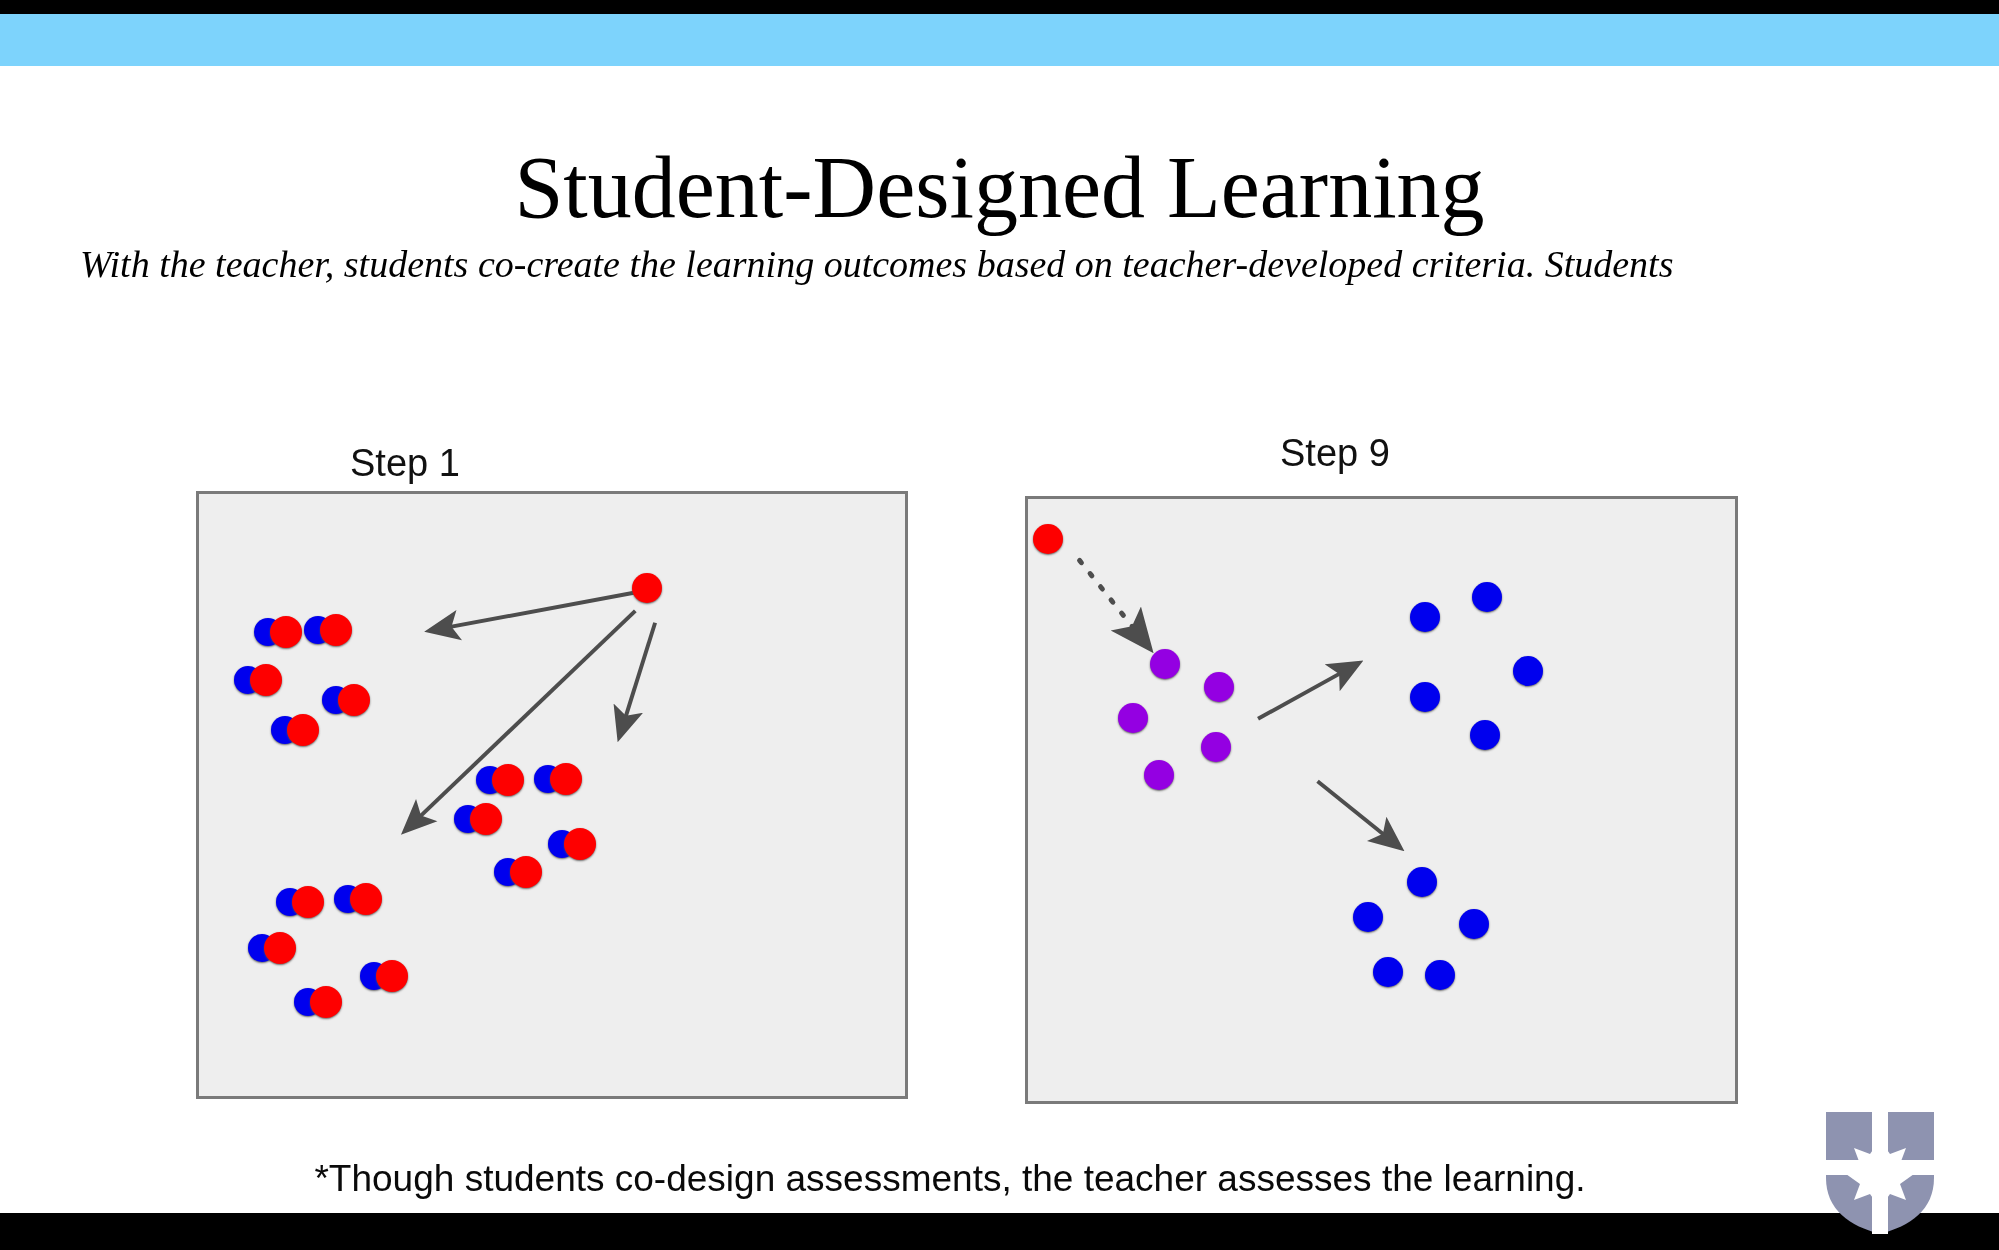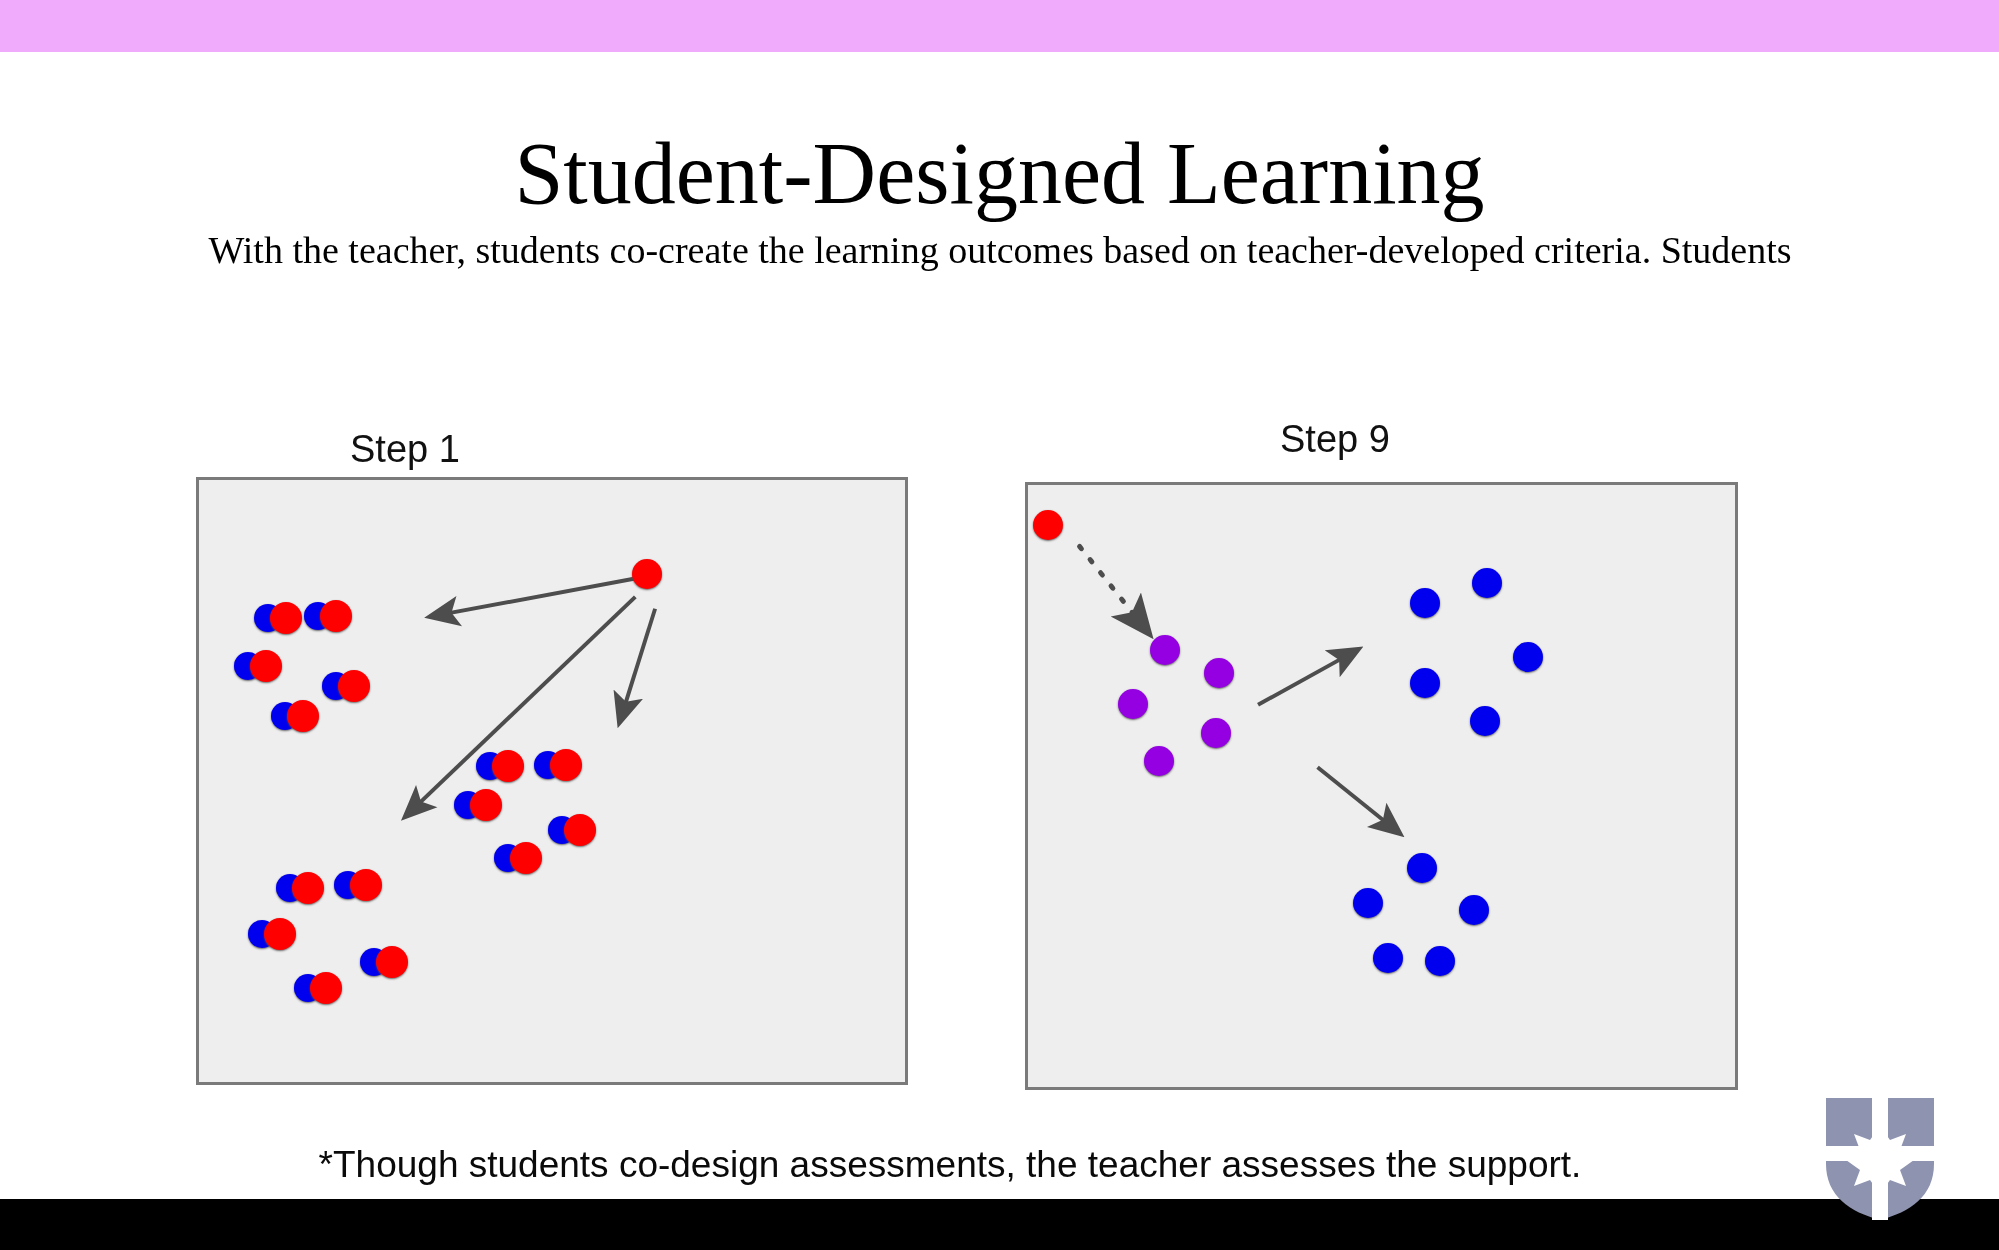--- a/index.html
+++ b/index.html
@@ -1,27 +1,27 @@
 <!DOCTYPE html>
 <html><head>
 <meta charset="utf-8">
 <style>
   html,body{margin:0;padding:0;background:#000;}
   body{width:1999px;height:1250px;overflow:hidden;font-family:"Liberation Sans",sans-serif;}
-  #slide{position:absolute;left:0;top:0;width:1999px;height:984px;background:#f0abfc;}
+  #slide{position:absolute;left:0;top:14px;width:1999px;height:984px;background:#7dd3fc;}
   #canvas{position:absolute;left:0;top:52px;width:1999px;height:1147px;background:#ffffff;}
 
   #title{
     position:absolute;left:0;top:78px;width:1999px;text-align:center;
     font-family:"Liberation Serif",serif;font-size:88px;line-height:1.0;
     color:#000;letter-spacing:0px;
   }
   #subtitle{
-    position:absolute;left:80px;top:175px;width:1840px;text-align:center;
-    font-family:"Liberation Serif",serif;font-size:38px;line-height:1.22;color:#000;
+    position:absolute;left:80px;top:175px;width:1840px;
+    font-family:"Liberation Serif",serif;font-size:38px;line-height:1.22;color:#000;font-style:italic;
   }
 
   .step-label{
     position:absolute;font-family:"Liberation Sans",sans-serif;
     font-size:38px;color:#111;
   }
   #step1-label{left:350px;top:376px;width:240px;}
   #step2-label{left:1280px;top:366px;width:240px;}
 
   .panel{
@@ -163,21 +163,21 @@
           <div class="dot " style="left: 485px; top: 157px; width: 30px; height: 30px; background: rgb(0, 0, 238);"></div>
           <div class="dot " style="left: 442px; top: 221px; width: 30px; height: 30px; background: rgb(0, 0, 238);"></div>
           <div class="dot " style="left: 379px; top: 368px; width: 30px; height: 30px; background: rgb(0, 0, 238);"></div>
           <div class="dot " style="left: 325px; top: 403px; width: 30px; height: 30px; background: rgb(0, 0, 238);"></div>
           <div class="dot " style="left: 431px; top: 410px; width: 30px; height: 30px; background: rgb(0, 0, 238);"></div>
           <div class="dot " style="left: 345px; top: 458px; width: 30px; height: 30px; background: rgb(0, 0, 238);"></div>
           <div class="dot " style="left: 397px; top: 461px; width: 30px; height: 30px; background: rgb(0, 0, 238);"></div>
         </div>
     </div>
 
-    <div id="caption">*Though students co-design assessments, the teacher assesses the support.</div>
+    <div id="caption">*Though students co-design assessments, the teacher assesses the learning.</div>
 
     <svg id="logo" viewBox="0 0 120 130">
       <path d="M6,6 H114 V72 C114,104 90,120 60,128 C30,120 6,104 6,72 Z" fill="#8e93b0"></path>
       <rect x="52" y="6" width="16" height="122" fill="#ffffff"></rect>
       <rect x="6" y="54" width="108" height="15" fill="#ffffff"></rect>
       <path d="M60,34 L70,48 L86,42 L80,58 L94,68 L80,78 L86,94 L70,88 L60,102 L50,88 L34,94 L40,78 L26,68 L40,58 L34,42 L50,48 Z" fill="#ffffff"></path>
     </svg>
 
   </div>
 </div>

